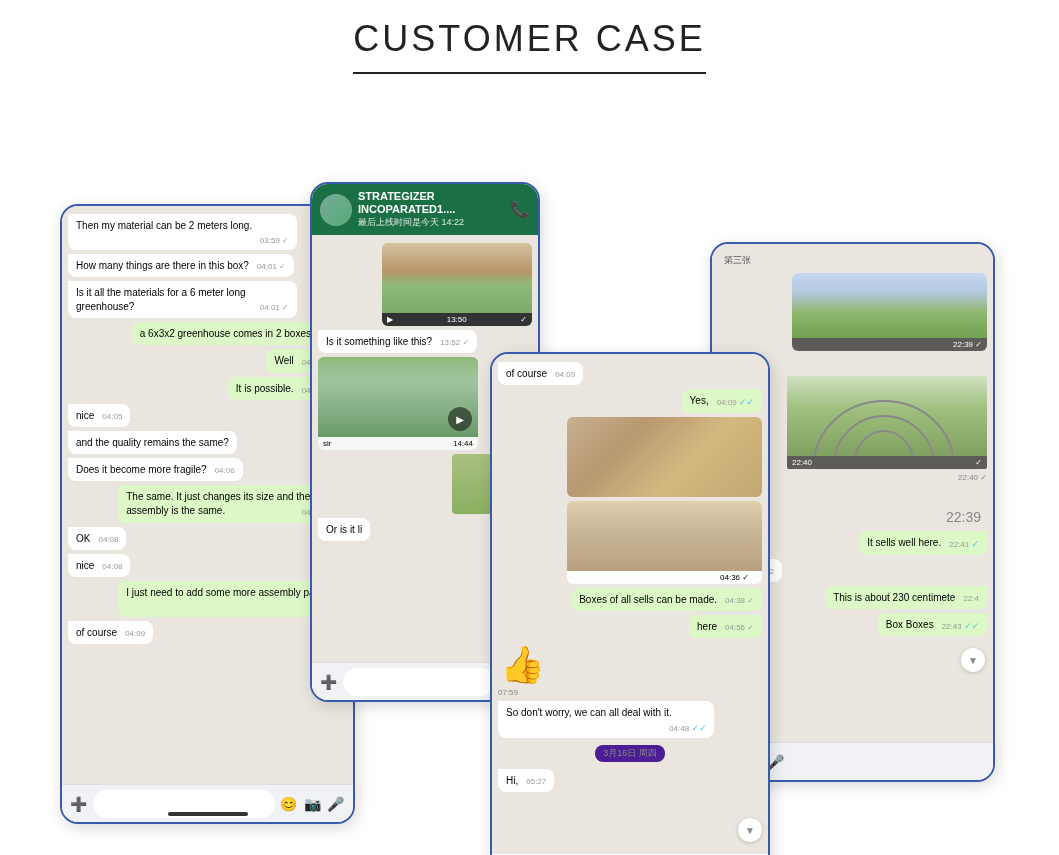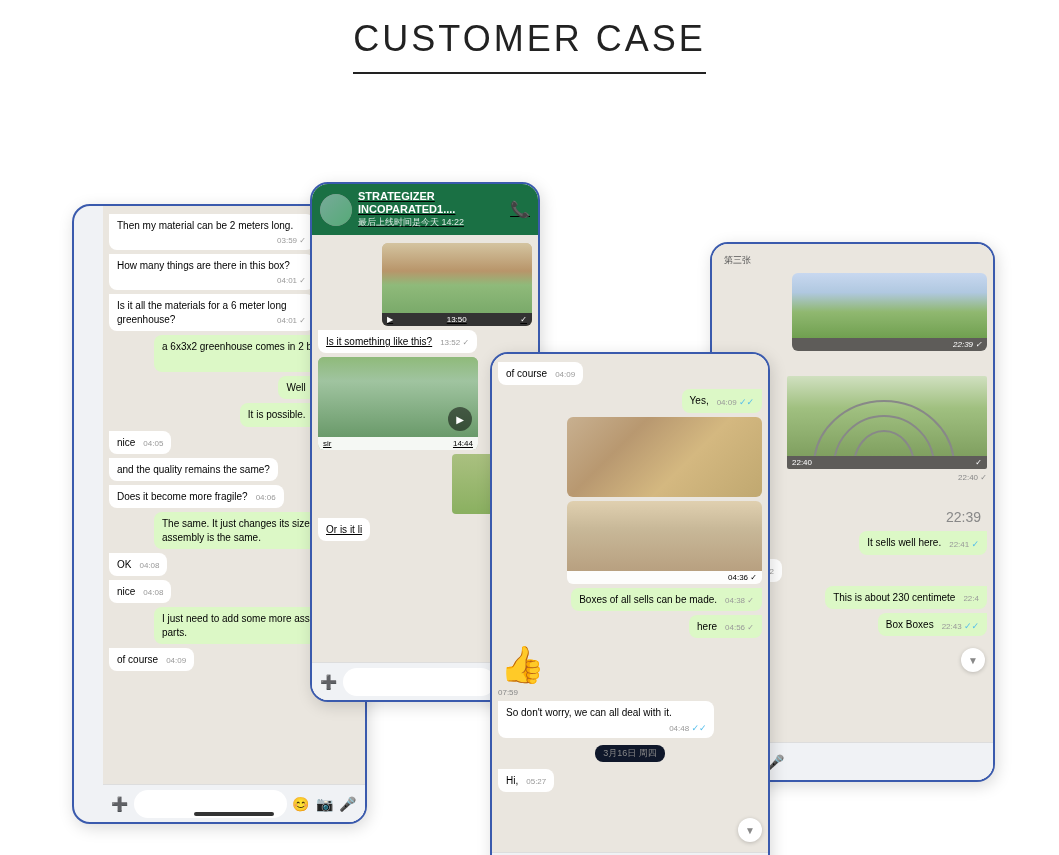--- a/index.html
+++ b/index.html
@@ -40,26 +40,25 @@
       position: absolute;
       border-radius: 18px;
       border: 2px solid #3a5aad;
       background: #f0f2f5;
       overflow: hidden;
       box-shadow: 2px 4px 16px rgba(0,0,0,0.15);
     }
 
     
     .card-1 {
-      left: 72px;
+      left: 60px;
       top: 120px;
       width: 295px;
       height: 620px;
       z-index: 2;
-      padding-left: 29px;
     }
 
     
     .card-2 {
       left: 310px;
       top: 98px;
       width: 230px;
       height: 520px;
       z-index: 3;
     }
@@ -222,21 +221,21 @@
       height: 80px;
       background: linear-gradient(180deg, #d0e0c0 0%, #a0c080 40%, #80a060 100%);
       position: relative;
     }
 
     
     .date-sep {
       text-align: center;
       font-size: 9px;
       color: #888;
-      background: #0f172a;
+      background: #4c1d95;
       border-radius: 8px;
       padding: 2px 8px;
       align-self: center;
       margin: 3px 0;
     }
 
     
     .section-label {
       font-size: 9px;
       color: #555;
@@ -347,21 +346,21 @@
           <input class="input-field" type="text" placeholder="" style="">
           <span class="input-icon">😊</span>
           <span class="input-icon">📷</span>
           <span class="input-icon">🎤</span>
         </div>
         <div class="home-indicator"></div>
       </div>
     </div>
 
     <div class="phone-card card-2">
-      <div style="height:100%; position:relative; background:#eae6df;text-decoration:underline;">
+      <div style="height:100%; position:relative; background:#eae6df;">
 
         <div class="chat-header">
           <div class="avatar-circle">
             <div class="avatar-img"></div>
           </div>
           <div class="header-text">
             <div class="contact-name">STRATEGIZER INCOPARATED1....</div>
             <div class="contact-status">最后上线时间是今天 14:22</div>
           </div>
           <span style="font-size:16px; color:#fff;">📞</span>
@@ -431,21 +430,21 @@
 
           <div style="align-self:flex-end; max-width:90%;">
             <div style="border-radius:6px; overflow:hidden; width:195px;">
               <div style="height:80px; background:linear-gradient(135deg, #c8b090 0%, #b89870 30%, #d4b880 60%, #c0a870 100%);"></div>
             </div>
           </div>
 
           <div style="align-self:flex-end; max-width:90%;">
             <div style="border-radius:6px; overflow:hidden; width:195px;">
               <div style="height:70px; background:linear-gradient(180deg, #e0d0b0 0%, #c8b898 40%, #b8a080 100%);"></div>
-              <div style="background:rgba(255,255,255,0.9); font-size:8px; padding:2px 5px; text-align:right;">04:36 ✓</div>
+              <div style="background:rgba(255,255,255,0.9); font-size:8px; padding:2px 13px; text-align:right;">04:36 ✓</div>
             </div>
           </div>
           <div class="msg-bubble msg-out">
             <span>Boxes of all sells can be made.</span>
             <span class="msg-time">04:38 ✓</span>
           </div>
           <div class="msg-bubble msg-out">
             <span>here</span>
             <span class="msg-time">04:56 ✓</span>
           </div>
@@ -473,21 +472,21 @@
       </div>
     </div>
 
     <div class="phone-card card-4">
       <div style="height:100%; position:relative; background:#eae6df;">
         <div class="messages-area">
 
           <div class="section-label">第三张</div>
 
           <div style="align-self:flex-end; max-width:90%; position:relative;">
-            <div style="border-radius:6px; overflow:hidden; width:195px;font-style:italic;">
+            <div style="border-radius:6px; overflow:hidden; width:195px;">
               <div class="img-field"></div>
               <div style="background:rgba(0,0,0,0.6); color:#fff; font-size:8px; padding:2px 5px; text-align:right;">22:39 ✓</div>
             </div>
           </div>
 
           <div class="section-label">第五张</div>
 
           <div style="align-self:flex-end; max-width:90%; position:relative;">
             <div style="border-radius:2px; overflow:hidden; width:200px;">
               <div class="img-arch">

